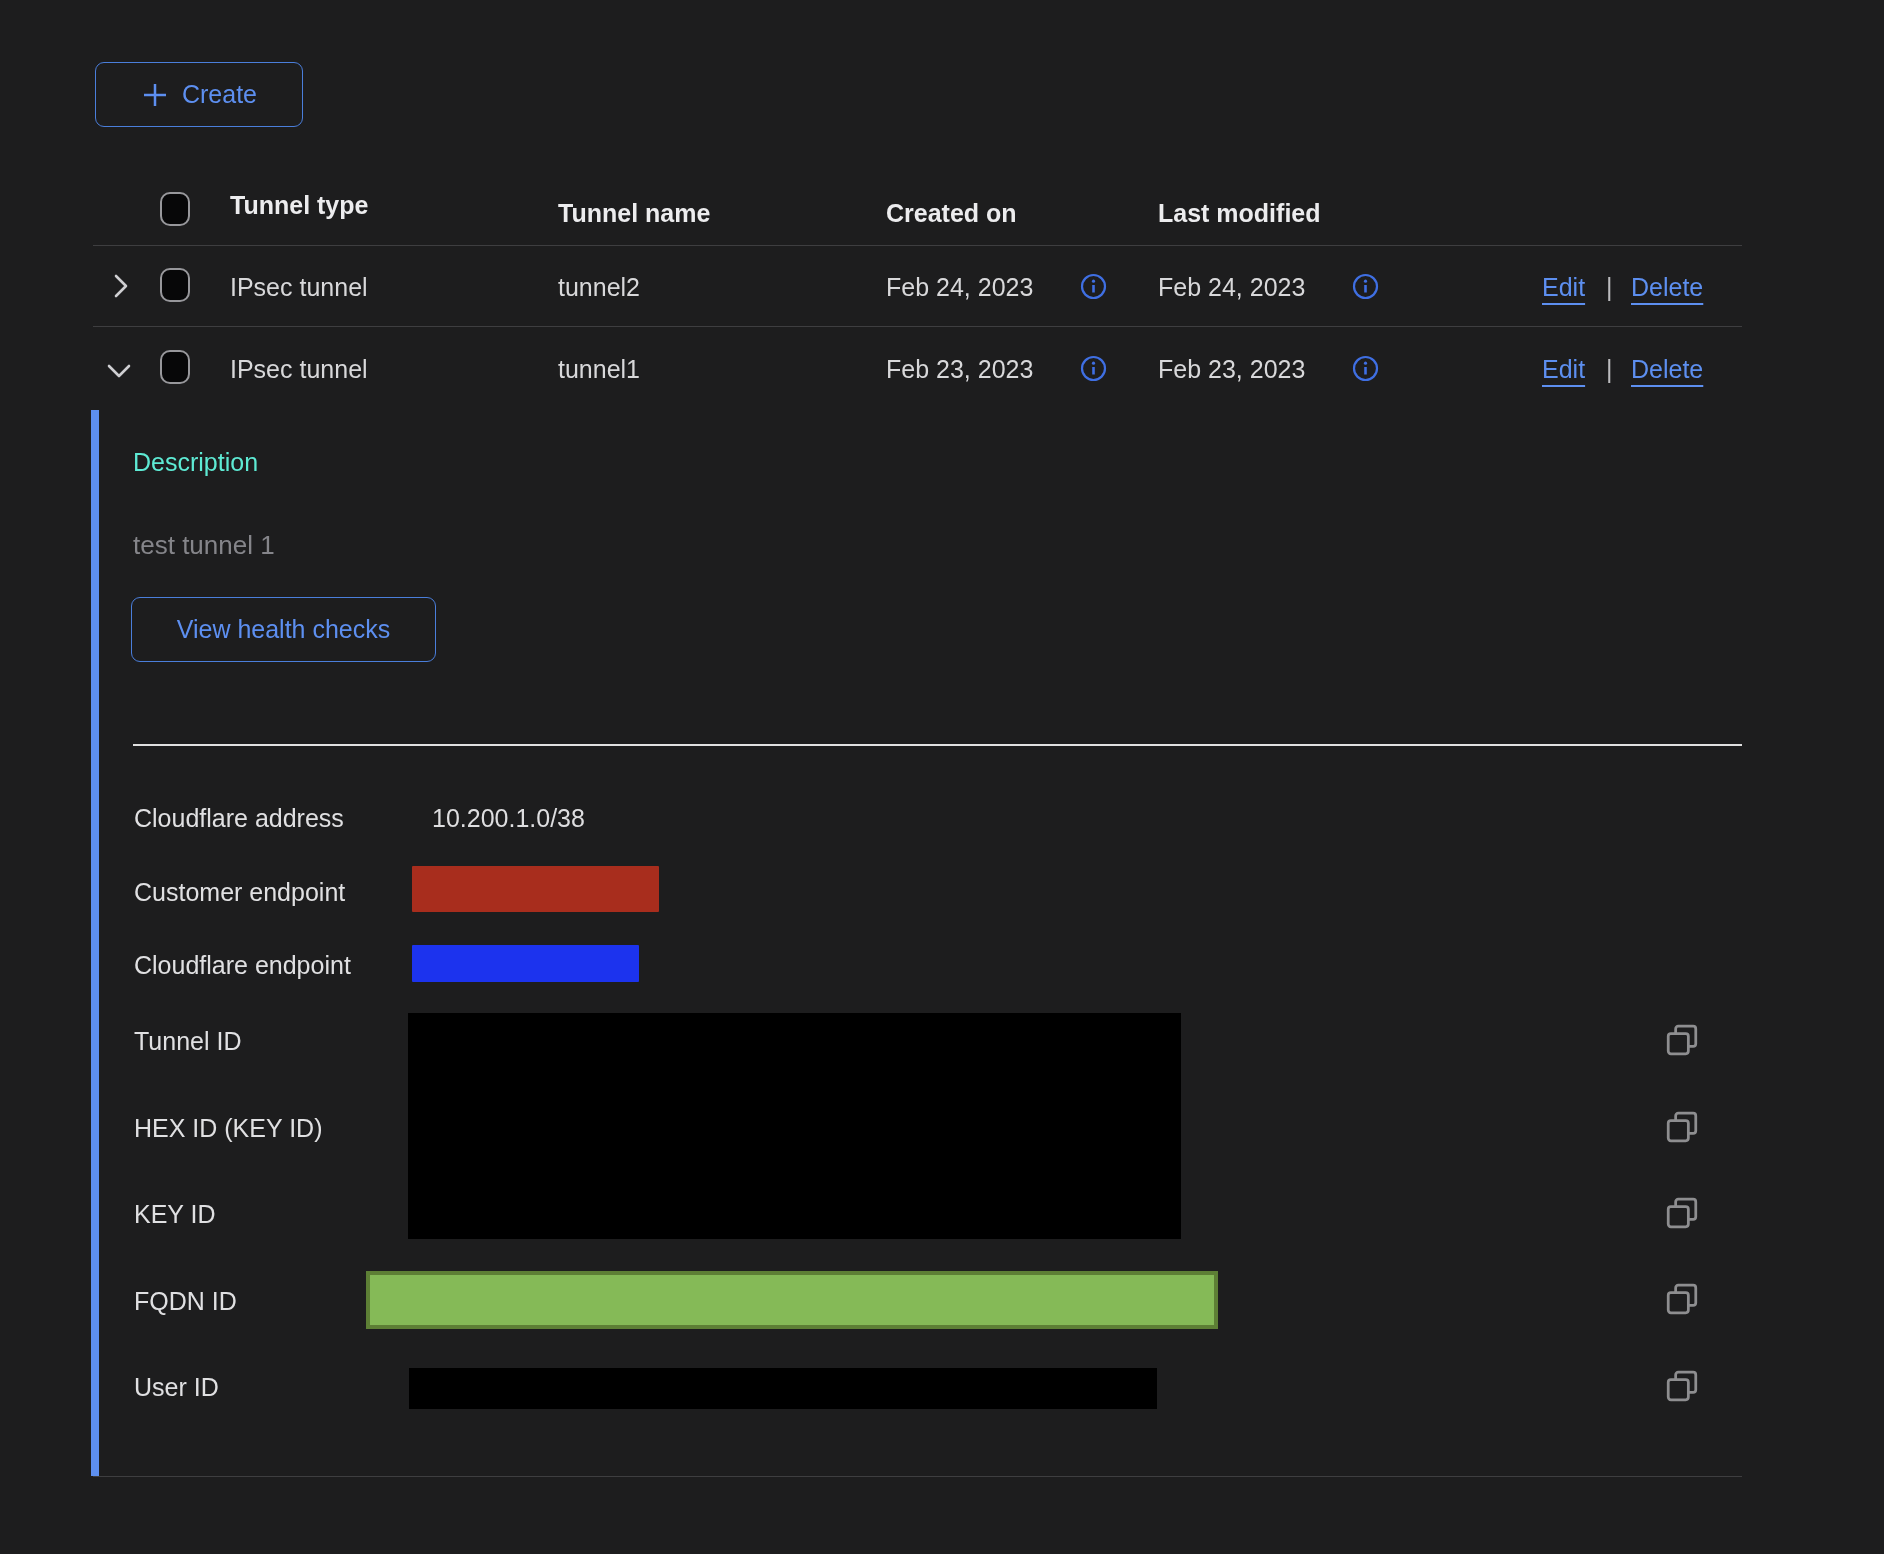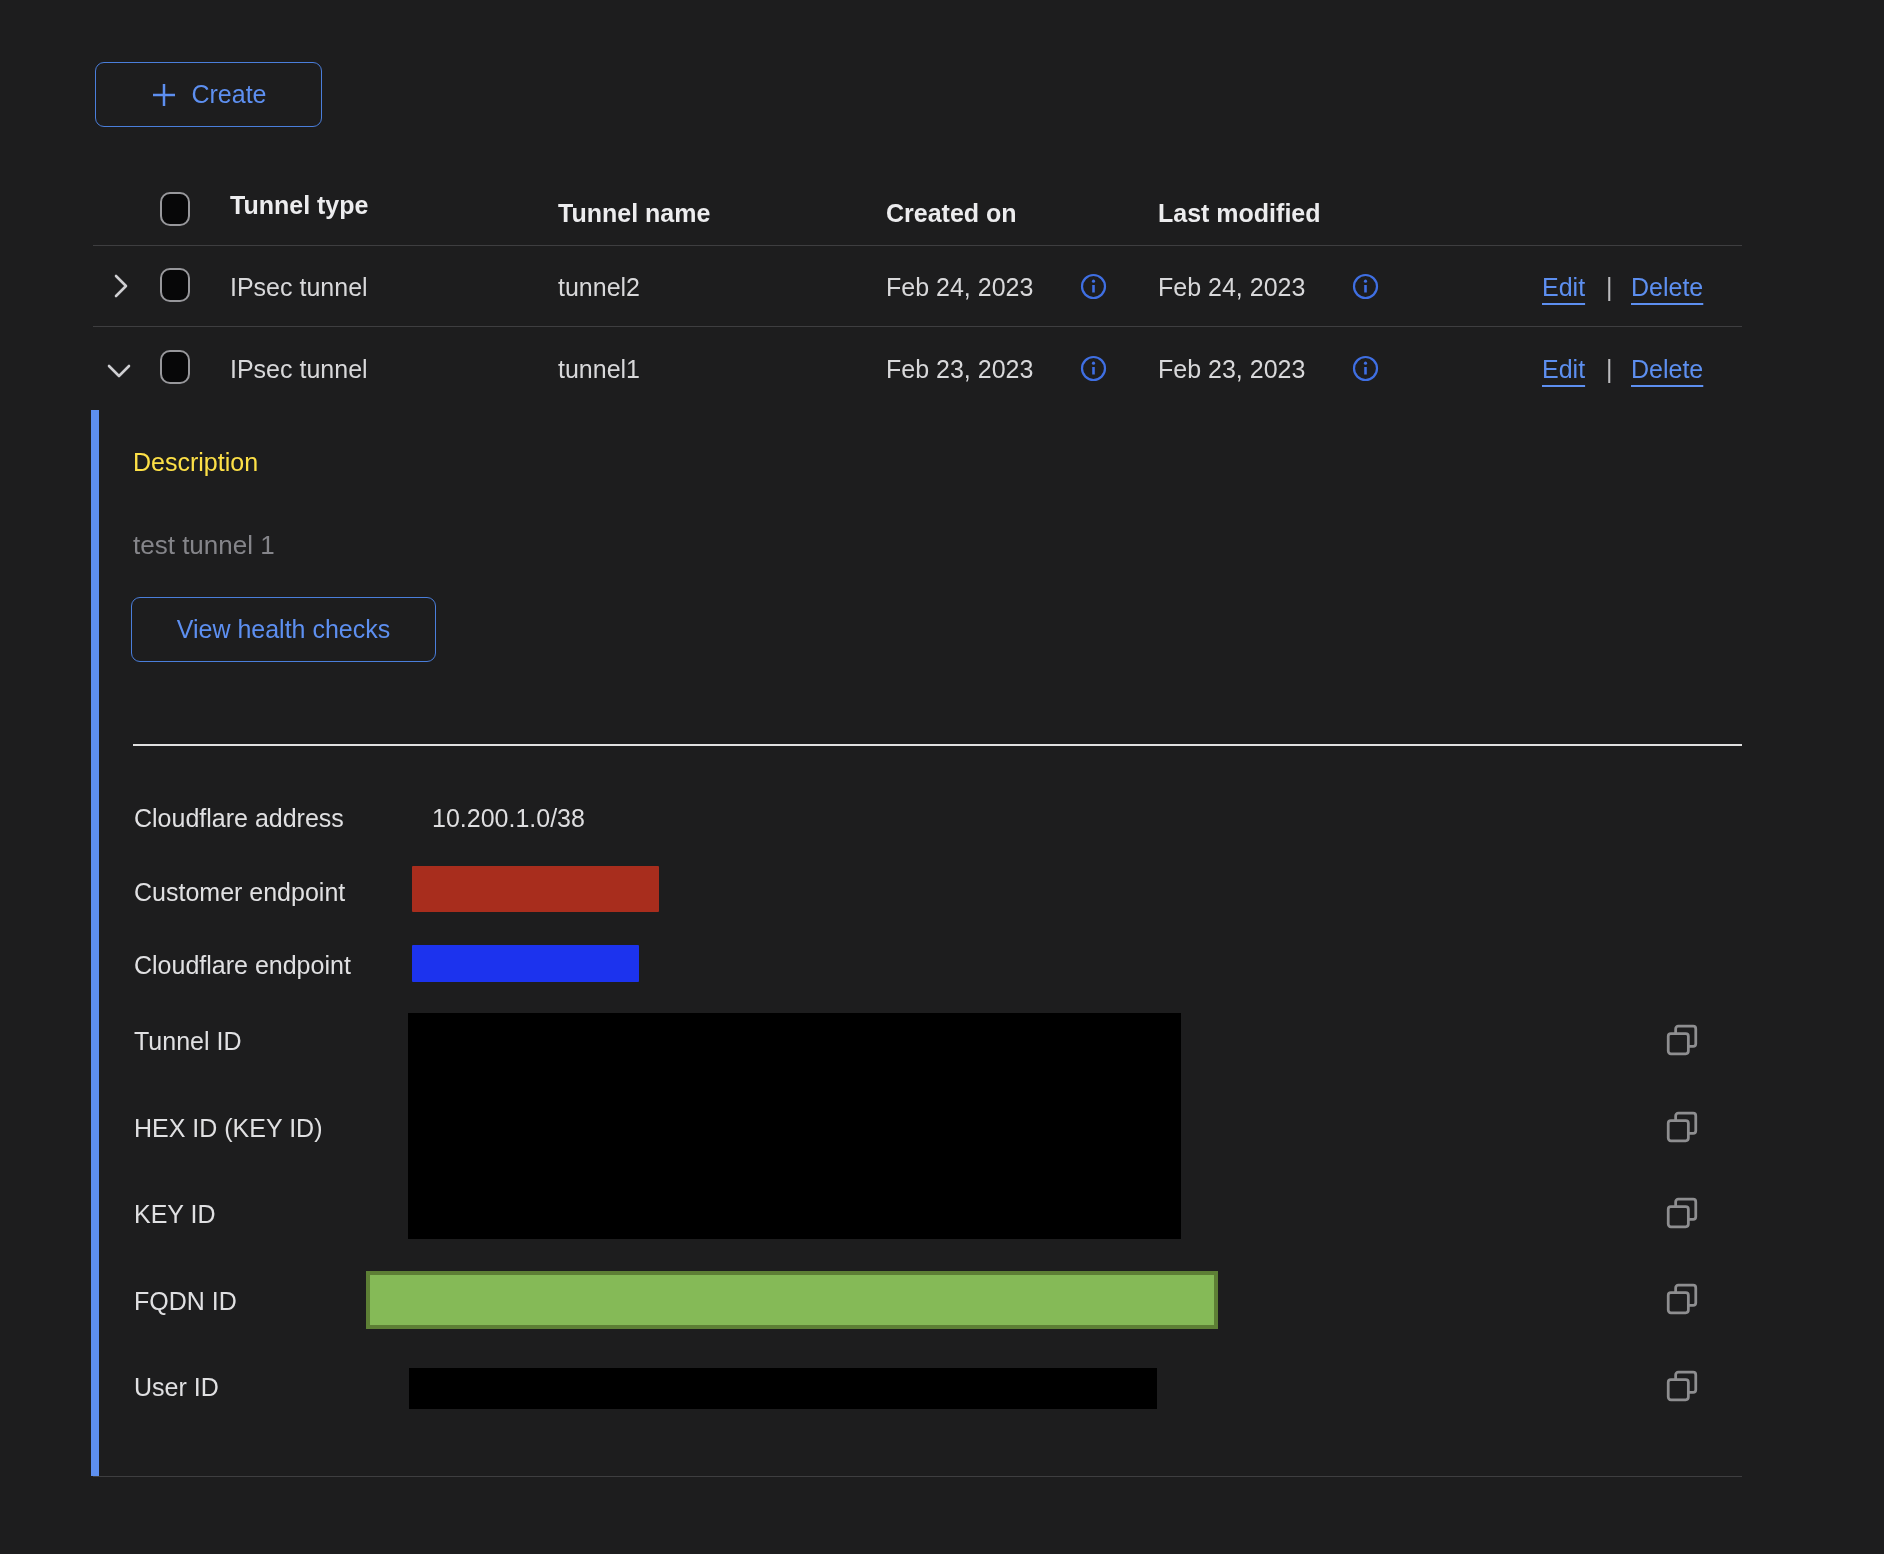--- a/index.html
+++ b/index.html
@@ -32,21 +32,21 @@
     border-radius:10px; background:#070708; cursor:pointer;
   }
   .redact { border-radius:1px; }
   .copybtn { width:36px; height:36px; cursor:pointer; }
 </style>
 </head>
 <body>
 
 <div class="canvas">
 
-  <div class="abs btn-outline" style="left:95px; top:62px; width:227px; height:65px;">
+  <div class="abs btn-outline" style="left:95px; top:62px; width:208px; height:65px;">
     <svg width="28" height="28" viewBox="0 0 28 28">
       <line x1="14" y1="3" x2="14" y2="25" stroke="#5d8ff0" stroke-width="2.5"></line>
       <line x1="3" y1="14" x2="25" y2="14" stroke="#5d8ff0" stroke-width="2.5"></line>
     </svg>
     <span>Create</span>
   </div>
 
   <div class="abs chk" style="left:160px; top:192px;"></div>
   <div class="abs hdr" style="left:230px; top:190px;">Tunnel type</div>
   <div class="abs hdr" style="left:558px; top:198px;">Tunnel name</div>
@@ -99,21 +99,21 @@
       <line x1="13.5" y1="12" x2="13.5" y2="19.5" stroke="#3f6fe3" stroke-width="2.6"></line>
     </svg>
     <div class="abs link" style="left:1542px; top:354px;">Edit</div>
     <div class="abs sep" style="left:1606px; top:354px;">|</div>
     <div class="abs link" style="left:1631px; top:354px;">Delete</div>
   </div>
 
   <div>
     <div class="abs" style="left:91px; top:410px; width:8px; height:1066px; background:#5d8ff0;"></div>
 
-    <div class="abs lbl" style="left:133px; top:447px; font-weight:500; color:#fde047;">Description</div>
+    <div class="abs lbl" style="left:133px; top:447px; font-weight:500; color:#5eead4;">Description</div>
     <div class="abs txt dim" style="left:133px; top:530px; font-size:26px;">test tunnel 1</div>
 
     <div class="abs btn-outline" style="left:131px; top:597px; width:305px; height:65px;">View health checks</div>
 
     <div class="abs" style="left:133px; top:744px; width:1609px; height:2px; background:#e0e0e0;"></div>
 
     <div class="abs lbl" style="left:134px; top:803px;">Cloudflare address</div>
     <div class="abs txt" style="left:432px; top:803px; color:#dedee0;">10.200.1.0/38</div>
 
     <div class="abs lbl" style="left:134px; top:877px;">Customer endpoint</div>

